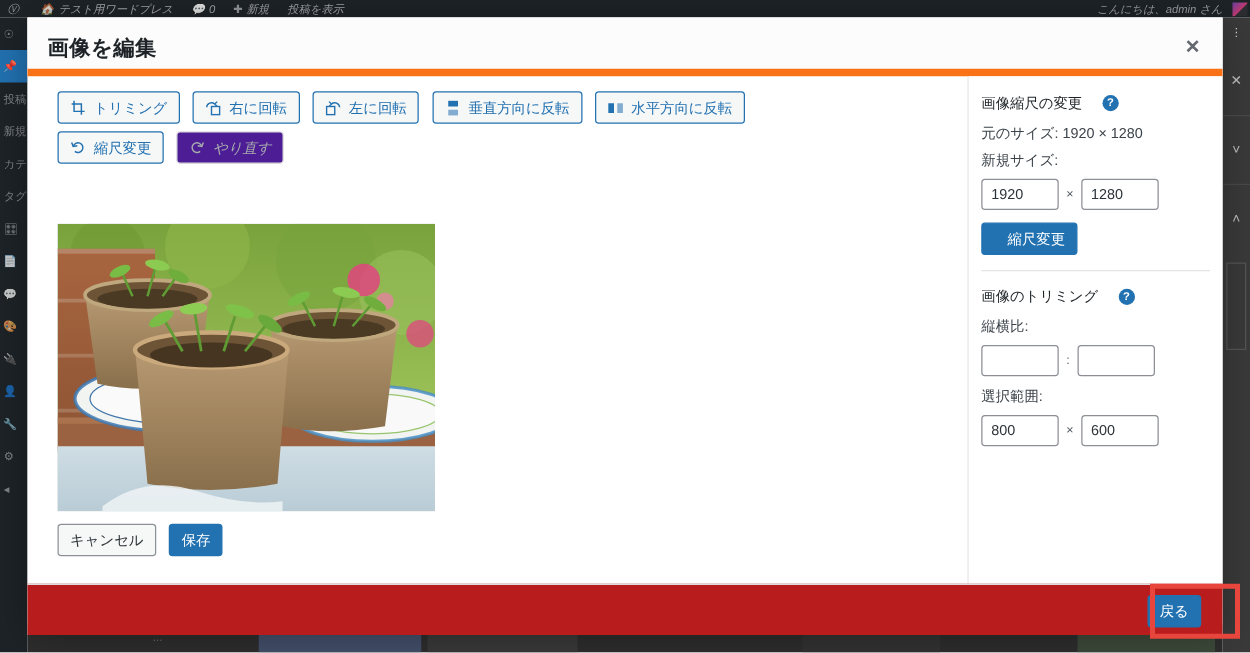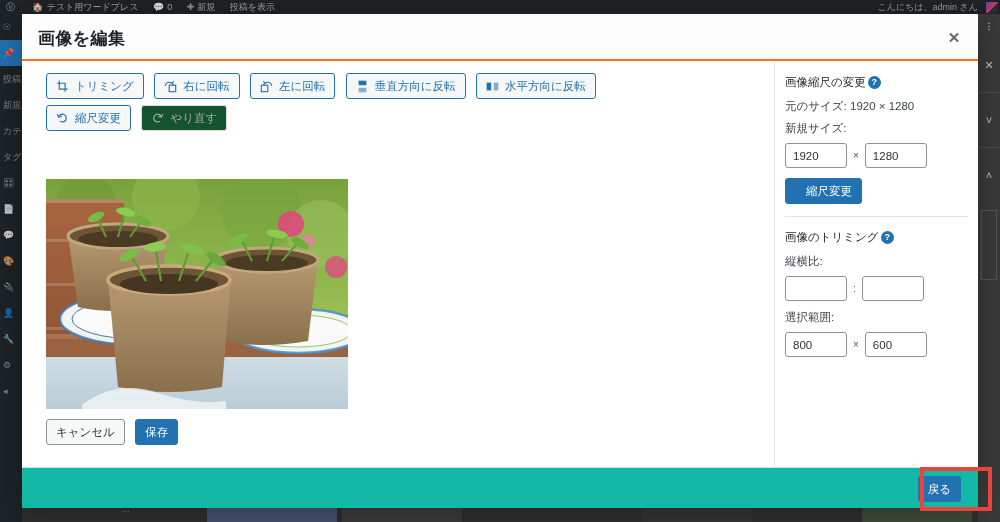--- a/index.html
+++ b/index.html
@@ -10,21 +10,21 @@
     font-family: "Liberation Sans", "DejaVu Sans", sans-serif;
   }
   body { background: #f1f1f1; }
 
   #root { position: relative; width: 1000px; height: 522px; overflow: hidden; }
 
   
   .wp-adminbar {
     position: absolute; left: 0; top: 0; width: 1000px; height: 14px;
     background: #1d2327; color: #c3c4c7; font-size: 9px; line-height: 14px;
-    white-space: nowrap; overflow: hidden; z-index: 1;
+    white-space: nowrap; overflow: hidden; z-index: 1; font-style: italic;
   }
   .wp-adminbar .ab-item {
     display: inline-block; padding: 0 6px; color: #b9bcbf; opacity: .85;
   }
   .wp-adminbar .ab-right {
     position: absolute; right: 22px; top: 0; color: #b9bcbf; opacity: .8;
   }
   .ab-glyph { color: #a7aaad; margin-right: 3px; font-size: 9px; }
   .ab-avatar {
     position: absolute; right: 2px; top: 2px; width: 12px; height: 11px;
@@ -67,58 +67,58 @@
 
   
   .modal {
     position: absolute; left: 22px; top: 14px; width: 956px; height: 494px;
     background: #fff; z-index: 5;
     box-shadow: 0 3px 30px rgba(0,0,0,.30);
     display: flex; flex-direction: column;
   }
   .modal-header {
     position: relative; height: 47px; flex: 0 0 47px;
-    border-bottom: 2px solid #f97316; background: #fcfcfc;
+    border-bottom: 6px solid #f97316; background: #fcfcfc;
   }
   .modal-title {
     position: absolute; left: 16px; top: 13px;
     font-size: 17px; font-weight: 700; color: #1d2327; letter-spacing: .4px;
   }
   .modal-close {
     position: absolute; right: 8px; top: 8px; width: 32px; height: 32px;
     border: none; background: transparent; cursor: pointer;
     color: #646970; font-size: 15px; line-height: 32px; text-align: center;
     padding: 0; font-weight: 700;
   }
   .modal-body {
     position: relative; flex: 1 1 auto; display: flex; overflow: hidden;
   }
   .modal-footer {
     flex: 0 0 41px; height: 41px; border-top: 1px solid #dcdcde;
-    background: #14b8a6; position: relative;
+    background: #b91c1c; position: relative;
   }
 
   
   .editor-pane {
     position: relative; width: 753px; flex: 0 0 753px;
     border-right: 1px solid #e2e4e7; padding: 12px 0 0 0;
   }
   .tool-row { padding-left: 24px; }
   .tool-row.r2 { margin-top: 6px; }
   .btn {
     display: inline-flex; align-items: center; gap: 6px;
     height: 26px; padding: 0 9px; margin-right: 6px;
     font-size: 11.5px; font-family: inherit; cursor: pointer;
     border-radius: 3px; vertical-align: top;
   }
   .btn-secondary {
     background: #f6f7f7; border: 1px solid #2271b1; color: #2271b1;
   }
   .btn-disabled {
-    background: #14532d; border: 1px solid #dcdcde; color: #a7aaad; cursor: default;
+    background: #4c1d95; border: 1px solid #dcdcde; color: #a7aaad; cursor: default; font-style: italic;
   }
   .btn-primary {
     background: #2271b1; border: 1px solid #2271b1; color: #fff;
     font-weight: 400;
   }
   .btn-cancel {
     background: #f6f7f7; border: 1px solid #8c9196; color: #2c3338;
   }
   .btn .ico { display:inline-flex; width: 13px; height: 13px; }
   .btn .ico svg { width: 13px; height: 13px; display: block; }
@@ -131,21 +131,21 @@
 
   .save-row { position: absolute; left: 24px; top: 358px; }
 
   
   .settings-pane {
     position: relative; flex: 1 1 auto; padding: 14px 0 0 10px;
     font-size: 11.5px; color: #3c434a; background: #fff;
   }
   .set-head {
     font-size: 11.5px; color: #1d2327; font-weight: 400; margin: 0 0 9px 0;
-    display: flex; align-items: center; gap: 2px;
+    display: flex; align-items: center; gap: 16px;
   }
   .help-ico {
     width: 13px; height: 13px; border-radius: 50%;
     background: #2271b1; color: #fff; font-size: 9px; line-height: 13px;
     text-align: center; font-weight: 700; cursor: pointer; display:inline-block;
   }
   .set-line { margin: 0 0 7px 0; font-size: 11.5px; color: #3c434a; }
   .set-line .val { color: #3c434a; }
   .fld-row { display: flex; align-items: center; gap: 6px; margin-bottom: 9px; }
   .fld {

